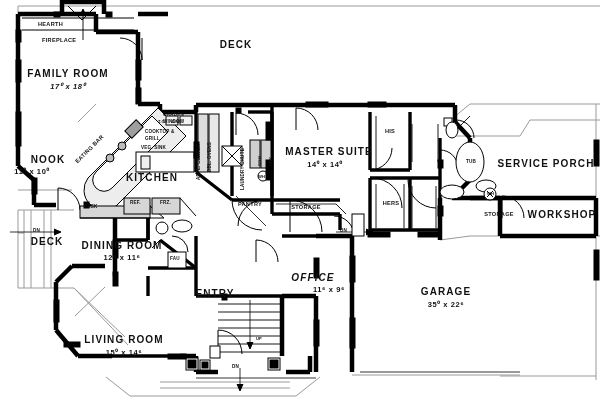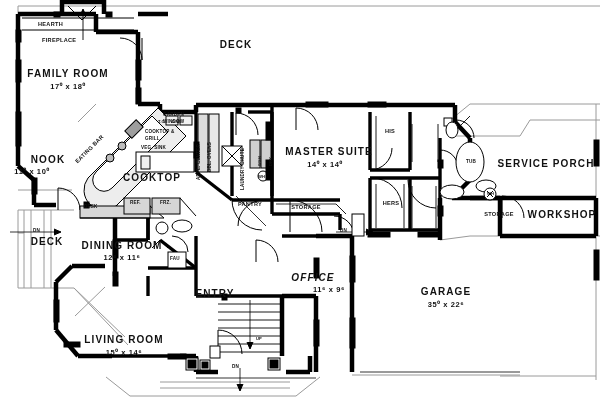--- a/index.html
+++ b/index.html
@@ -325,26 +325,26 @@
         <rect x="438" y="160" width="5" height="8"></rect>
         <rect x="438" y="206" width="5" height="10"></rect>
         <rect x="368" y="232" width="22" height="5"></rect>
         <rect x="418" y="232" width="20" height="5"></rect>
         <rect x="222" y="294" width="5" height="6"></rect>
       </g>
     </g>
   </svg>
 
   <div class="lbl room ctr" style="left:68px;  top:68px;">FAMILY  ROOM</div>
-  <div class="lbl dim  ctr" style="left:68px;  top:81px;">17⁰ x 18⁰</div>
+  <div class="lbl dim  ctr" style="left:68px;  top:81px;font-style:italic;">17⁰ x 18⁰</div>
 
   <div class="lbl room ctr" style="left:32px;  top:154px;padding-left:32px;">NOOK</div>
   <div class="lbl dim  ctr" style="left:32px;  top:166px;">11⁰ x 10⁰</div>
 
-  <div class="lbl room ctr" style="left:152px; top:172px;">COOKTOP</div>
+  <div class="lbl room ctr" style="left:152px; top:172px;">KITCHEN</div>
 
   <div class="lbl room ctr" style="left:122px; top:240px;">DINING  ROOM</div>
   <div class="lbl dim  ctr" style="left:122px; top:253px;">12⁶ x 11⁶</div>
 
   <div class="lbl room ctr" style="left:124px; top:334px;">LIVING  ROOM</div>
   <div class="lbl dim  ctr" style="left:124px; top:347px;">15⁰ x 14⁶</div>
 
   <div class="lbl room ctr" style="left:215px; top:288px;">ENTRY</div>
 
   <div class="lbl room ctr" style="left:313px; top:272px;font-style:italic;">OFFICE</div>

